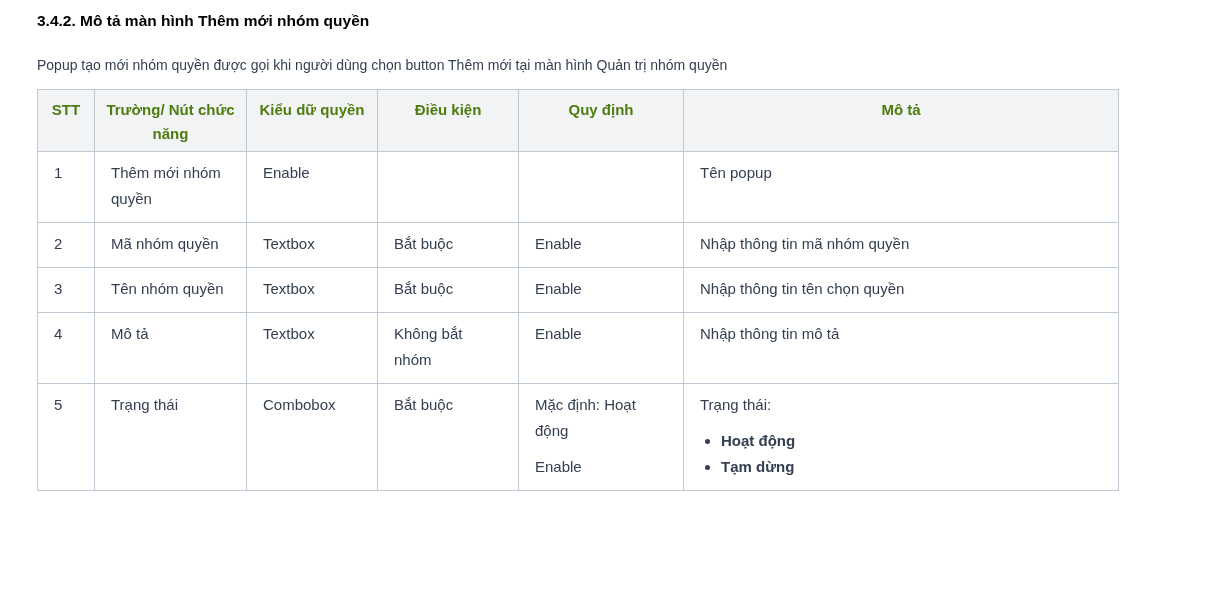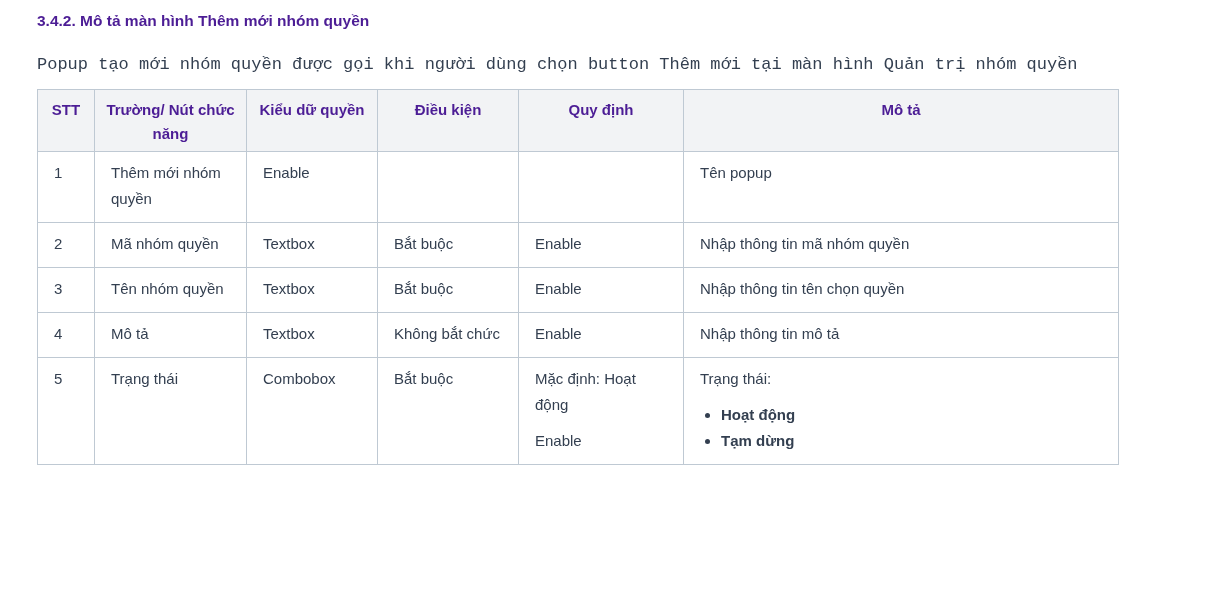--- a/index.html
+++ b/index.html
@@ -11,27 +11,26 @@
     font-family: "Liberation Sans", "DejaVu Sans", sans-serif;
     color: #333f50;
   }
   .page { padding: 11px 0 0 37px; }
 
   .heading {
     margin: 0;
     font-size: 15.5px;
     line-height: 20px;
     font-weight: 700;
-    color: #4c1d95;
+    color: #000000;
   }
   .intro {
     margin: 21px 0 0 0;
-    font-size: 17px;
+    font-size: 14px;
     line-height: 26px;
-    font-family: Liberation Mono, monospace;
   }
 
   table.spec {
     border-collapse: collapse;
     table-layout: fixed;
     width: 1081px;
     margin-top: 11px;
   }
   .col-stt   { width: 57px; }
   .col-field { width: 152px; }
@@ -40,21 +39,21 @@
   .col-rule  { width: 165px; }
   .col-desc  { width: 435px; }
 
   table.spec th, table.spec td {
     border: 1px solid #bfc9d3;
     vertical-align: top;
     font-size: 15px;
   }
   table.spec th {
     background: #f2f3f5;
-    color: #4c1d95;
+    color: #4d7c0f;
     font-weight: 700;
     text-align: center;
     line-height: 24px;
     padding: 8px 6px 5px 6px;
   }
   table.spec td {
     padding: 8px 16px 0 16px;
     line-height: 26px;
     text-align: left;
   }
@@ -161,21 +160,21 @@
         <td>
             <p>4</p>
           </td>
         <td>
             <p>Mô tả</p>
           </td>
         <td>
             <p>Textbox</p>
           </td>
         <td>
-            <p>Không bắt chức</p>
+            <p>Không bắt nhóm</p>
           </td>
         <td>
             <p>Enable</p>
           </td>
         <td>
             <p>Nhập thông tin mô tả</p>
           </td>
       </tr>
 
       <tr>

